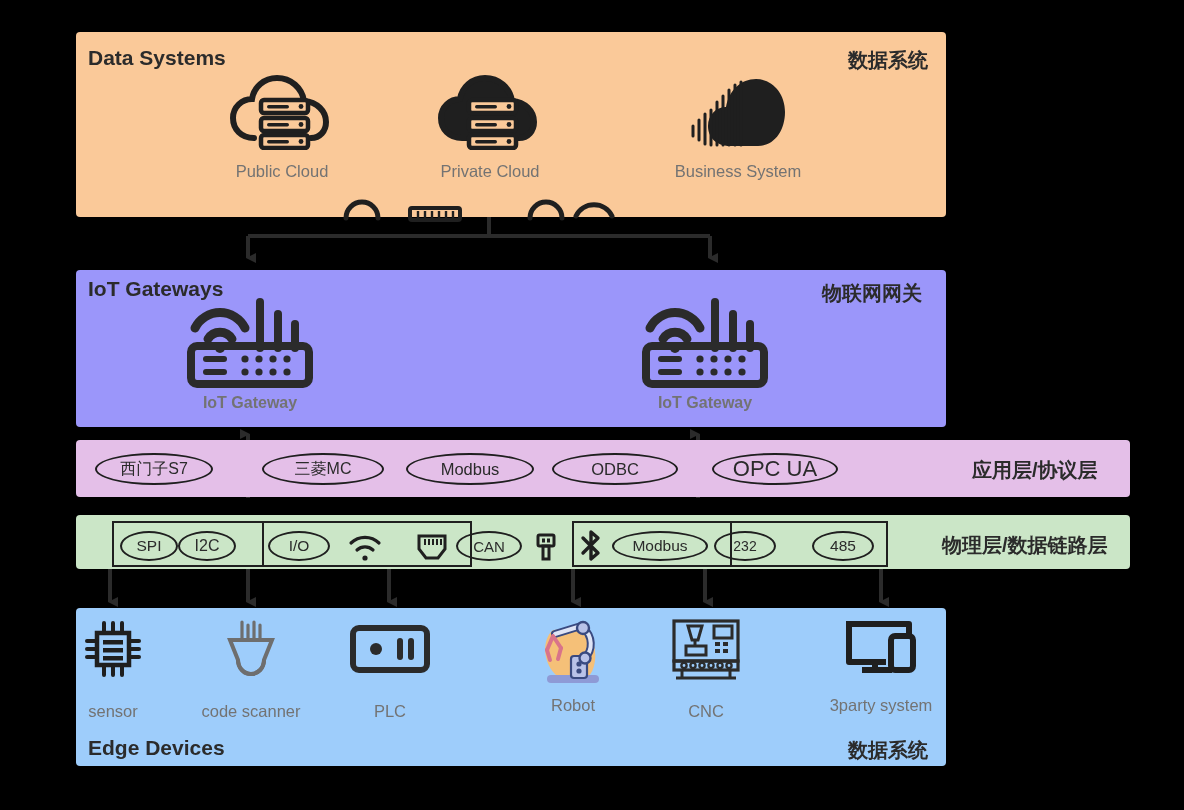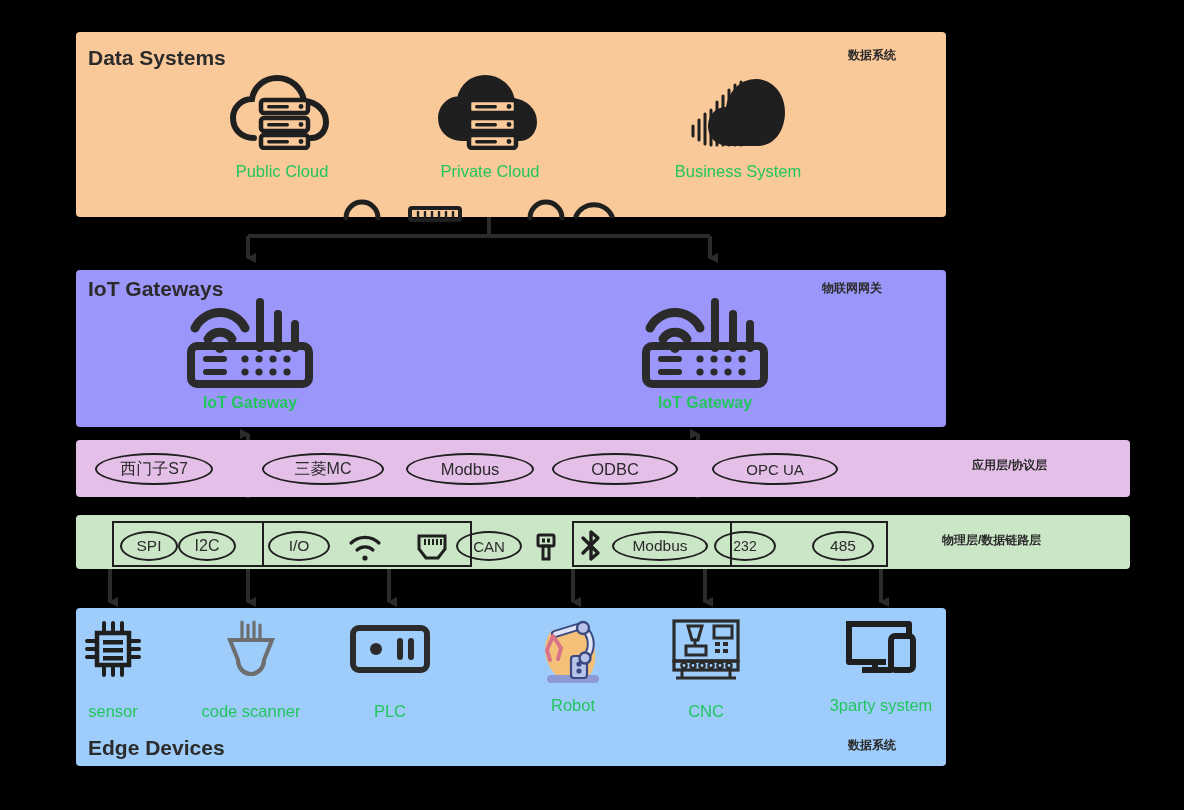--- a/index.html
+++ b/index.html
@@ -25,30 +25,30 @@
     box-sizing: border-box;
     border-radius: 4px;
   }
   .band-title {
     position: absolute;
     font-weight: bold;
     color: #2b2b2b;
     white-space: nowrap;
   }
   .band-title.en { font-size: 21px; letter-spacing: 0px; }
-  .band-title.cn { font-size: 12px; }
+  .band-title.cn { font-size: 20px; }
 
   .dev {
     position: absolute;
     text-align: center;
     color: #2b2b2b;
   }
   .dev-label {
     font-size: 16.5px;
-    color: #22c55e;
+    color: #737373;
     white-space: nowrap;
     text-align: center;
   }
   .dev-label.bold { font-weight: bold; font-size: 16px; }
 
   .icon-wrap {
     display: block;
     margin: 0 auto;
   }
 
@@ -271,21 +271,21 @@
   </div>
   <div class="chip" style="left:262px; top:453px; width:122px; height:32px; font-size:16px;">
     <span>三菱MC</span>
   </div>
   <div class="chip" style="left:406px; top:453px; width:128px; height:32px; font-size:16.5px;">
     <span>Modbus</span>
   </div>
   <div class="chip" style="left:552px; top:453px; width:126px; height:32px; font-size:16.5px;">
     <span>ODBC</span>
   </div>
-  <div class="chip" style="left:712px; top:453px; width:126px; height:32px; font-size:15px;">
+  <div class="chip" style="left:712px; top:453px; width:126px; height:32px; font-size:22px;">
     <span>OPC UA</span>
   </div>
 
   <div class="band-title cn" style="left:972px; top:457px;">应用层/协议层</div>
 
   <div class="band" style="left:76px; top:515px; width:1054px; height:54px; background:#cbe6c7;"></div>
 
   <div class="groupbox" style="left:112px; top:521px; width:175px; height:46px; border-right:none;"></div>
   <div class="groupbox" style="left:262px; top:521px; width:210px; height:46px;"></div>
   <div class="groupbox" style="left:572px; top:521px; width:160px; height:46px;"></div>

